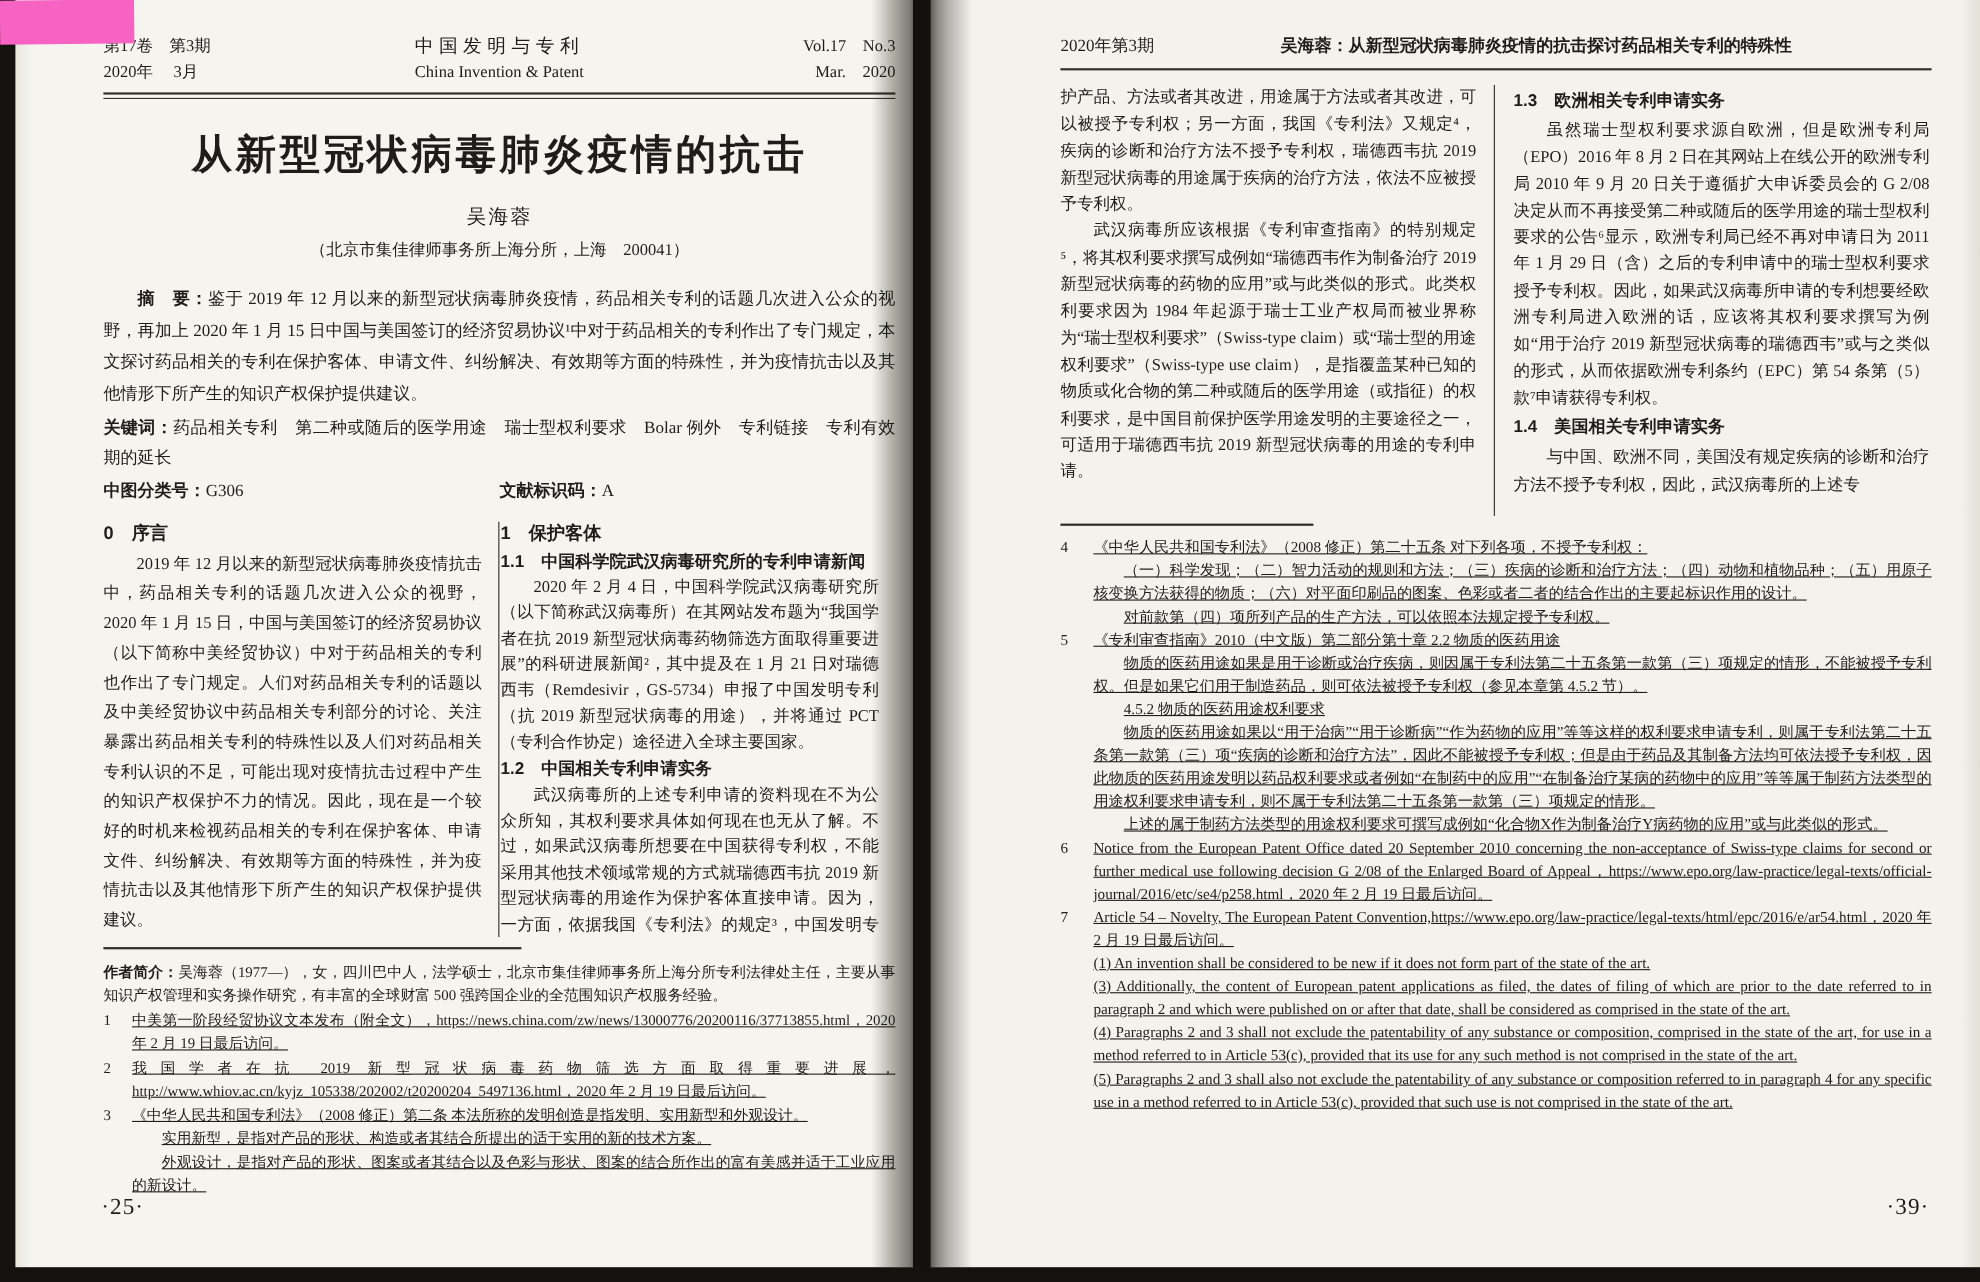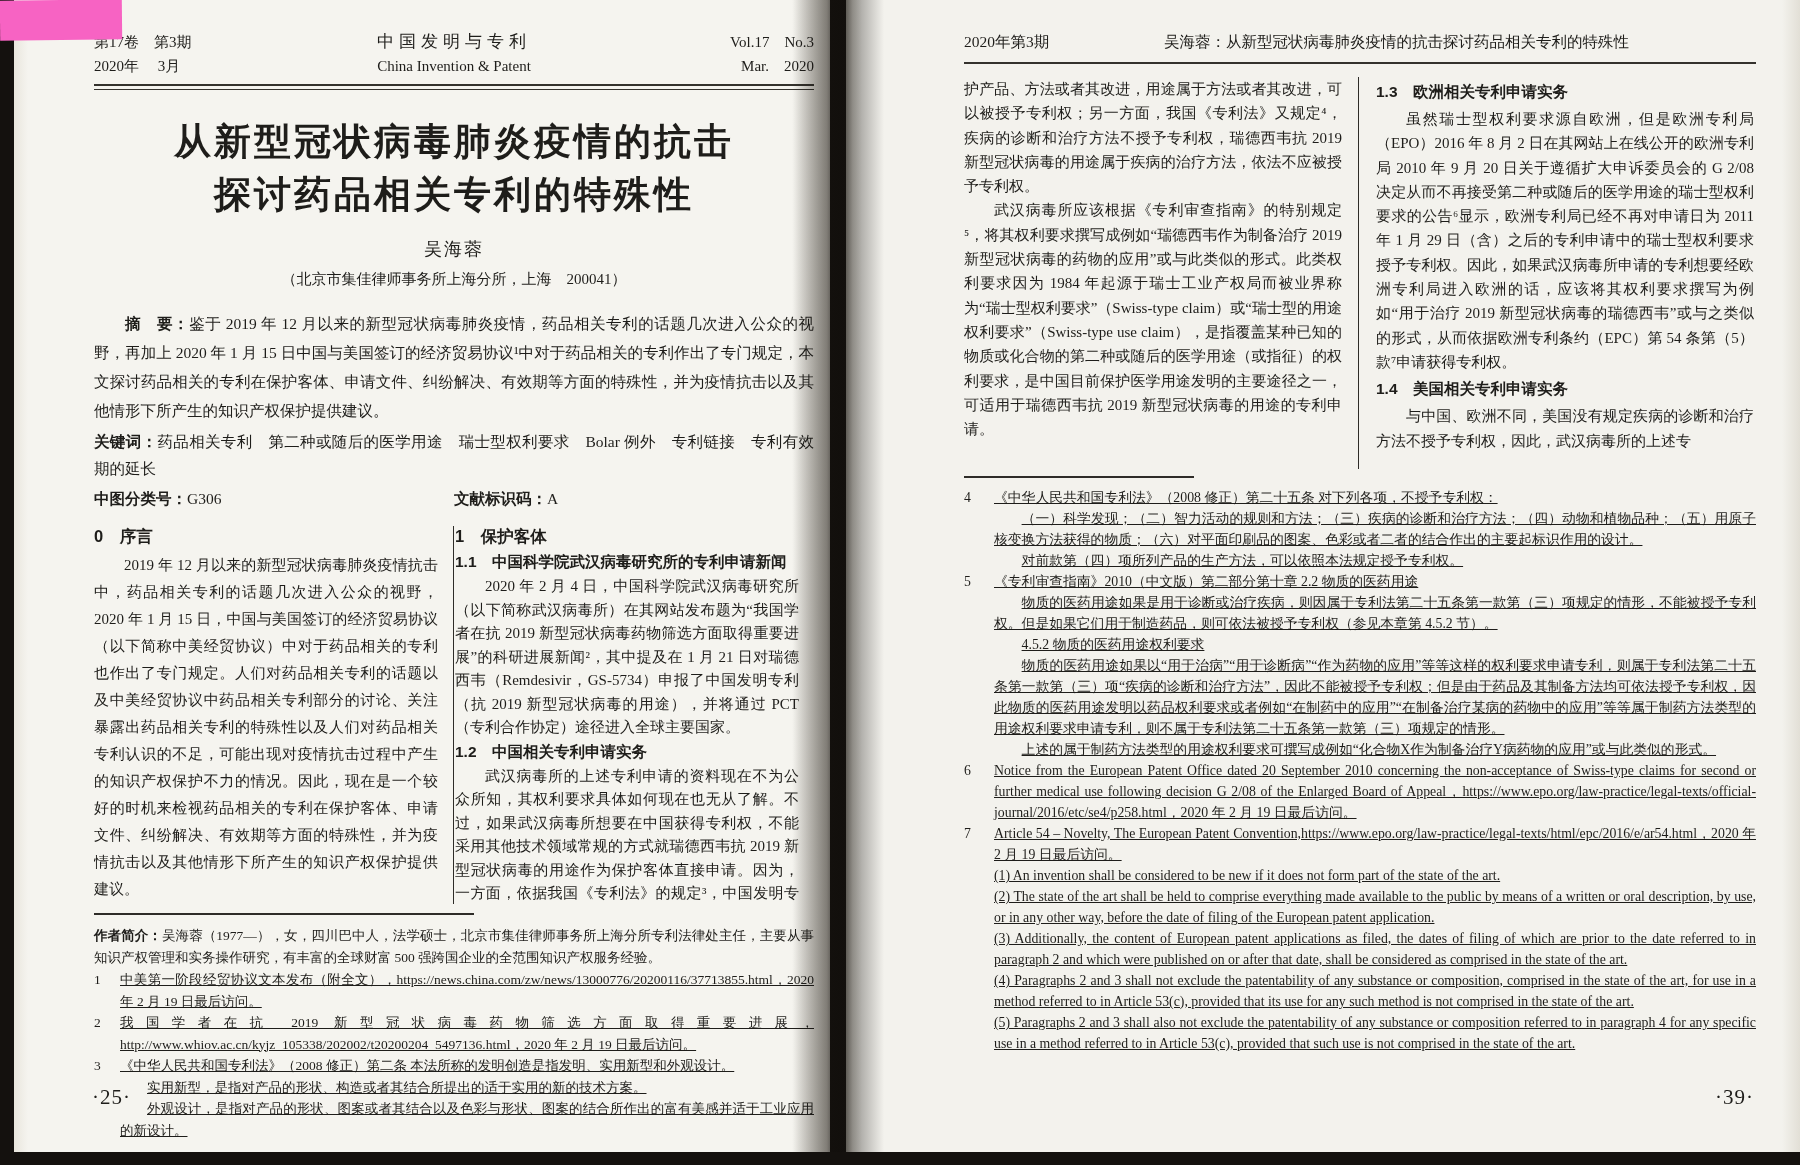--- a/index.html
+++ b/index.html
@@ -60,21 +60,21 @@
   .fn-body { flex:1; text-align:justify;text-decoration:underline; }
   .fn-body p { margin:0; }
   .fn-sub p { text-indent:2em; }
   .pageno { position:absolute; bottom:42px; font-size:21px; letter-spacing:1px; }
   .pageno-left { left:78px; }
   .pageno-right { right:46px;text-align:center; }
 
   
   .rp-header { display:flex; font-size:15.5px; line-height:24px; }
   .rp-issue { width:200px; }
-  .rp-running { flex:1; }
+  .rp-running { flex:1;font-weight:bold; }
   .rule-single { margin-top:8px; border-top:2px solid #34322d; }
   .rp-cols { margin-top:13px; display:flex; height:392px; overflow:hidden; }
   .rcol { text-align:justify; }
   .rcol p { margin:0; font-size:15px; line-height:24.3px; text-align:justify; text-indent:2em; }
   .rcol p.noindent { text-indent:0; }
   .rcol .h2 { font-family:"Liberation Sans","DejaVu Sans",sans-serif; font-weight:700; font-size:15.5px; margin:3px 0 3px 0; line-height:24px; }
   .rcol1 { width:378px; padding-right:16px; }
   .rcol2 { width:378px; padding-left:17px; border-left:1px solid #2e2c28; }
   .rp-fn-rule { margin-top:7px; width:230px; border-top:2px solid #2e2c28; }
   .rp-fns { margin-top:9px; }
@@ -100,21 +100,20 @@
       </div>
       <div class="lph-right">
         <div>Vol.17　No.3</div>
         <div>Mar.　2020</div>
       </div>
     </div>
     <div class="rule-double"></div>
 
     <div class="lp-title">
       <div>从新型冠状病毒肺炎疫情的抗击</div>
-      <div>探讨药品相关专利的特殊性</div>
     </div>
     <div class="lp-author">吴海蓉</div>
     <div class="lp-affil">（北京市集佳律师事务所上海分所，上海　200041）</div>
 
     <p class="abstract"><span class="hb">摘　要：</span><span>鉴于 2019 年 12 月以来的新型冠状病毒肺炎疫情，药品相关专利的话题几次进入公众的视野，再加上 2020 年 1 月 15 日中国与美国签订的经济贸易协议¹中对于药品相关的专利作出了专门规定，本文探讨药品相关的专利在保护客体、申请文件、纠纷解决、有效期等方面的特殊性，并为疫情抗击以及其他情形下所产生的知识产权保护提供建议。</span></p>
 
     <p class="kwline"><span class="hb">关键词：</span><span>药品相关专利　第二种或随后的医学用途　瑞士型权利要求　Bolar 例外　专利链接　专利有效期的延长</span></p>
 
     <div class="clcline">
       <div class="clc-half"><span class="hb">中图分类号：</span><span>G306</span></div>
@@ -212,21 +211,20 @@
       <div class="fn">
         <div class="fn-num">6</div>
         <div class="fn-body">Notice from the European Patent Office dated 20 September 2010 concerning the non-acceptance of Swiss-type claims for second or further medical use following decision G 2/08 of the Enlarged Board of Appeal，https://www.epo.org/law-practice/legal-texts/official-journal/2016/etc/se4/p258.html，2020 年 2 月 19 日最后访问。</div>
       </div>
       <div class="fn">
         <div class="fn-num">7</div>
         <div class="fn-body">
           <p>Article 54 – Novelty, The European Patent Convention,https://www.epo.org/law-practice/legal-texts/html/epc/2016/e/ar54.html，2020 年 2 月 19 日最后访问。</p>
           <div class="fn-items-flat">
             <p>(1) An invention shall be considered to be new if it does not form part of the state of the art.</p>
-            <p>(2) The state of the art shall be held to comprise everything made available to the public by means of a written or oral description, by use, or in any other way, before the date of filing of the European patent application.</p>
             <p>(3) Additionally, the content of European patent applications as filed, the dates of filing of which are prior to the date referred to in paragraph 2 and which were published on or after that date, shall be considered as comprised in the state of the art.</p>
             <p>(4) Paragraphs 2 and 3 shall not exclude the patentability of any substance or composition, comprised in the state of the art, for use in a method referred to in Article 53(c), provided that its use for any such method is not comprised in the state of the art.</p>
             <p>(5) Paragraphs 2 and 3 shall also not exclude the patentability of any substance or composition referred to in paragraph 4 for any specific use in a method referred to in Article 53(c), provided that such use is not comprised in the state of the art.</p>
           </div>
         </div>
       </div>
     </div>
 
     <div class="pageno pageno-right">·39·</div>
   </div>

